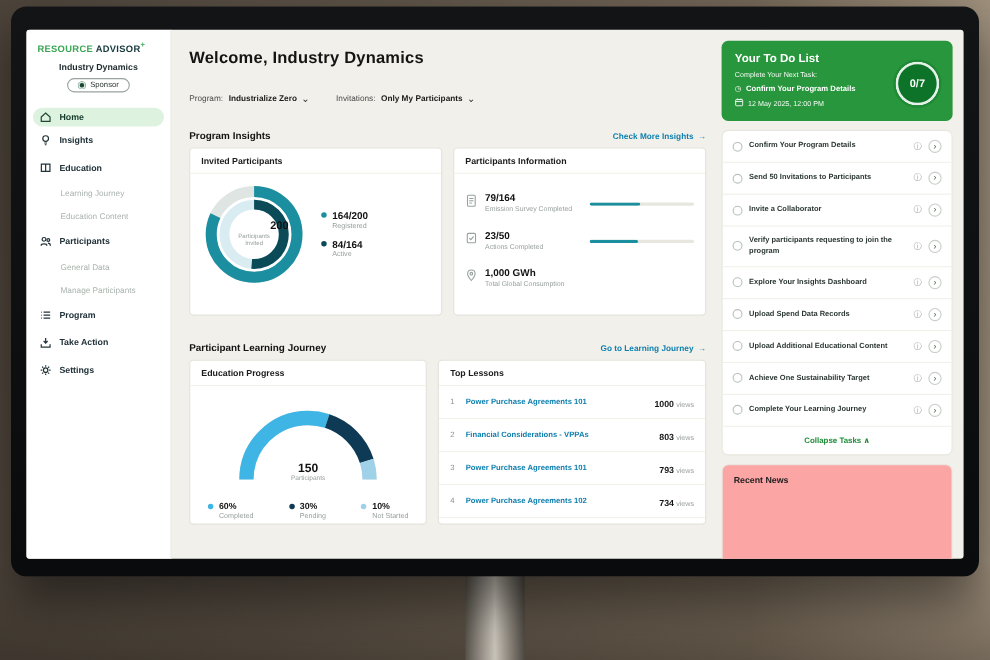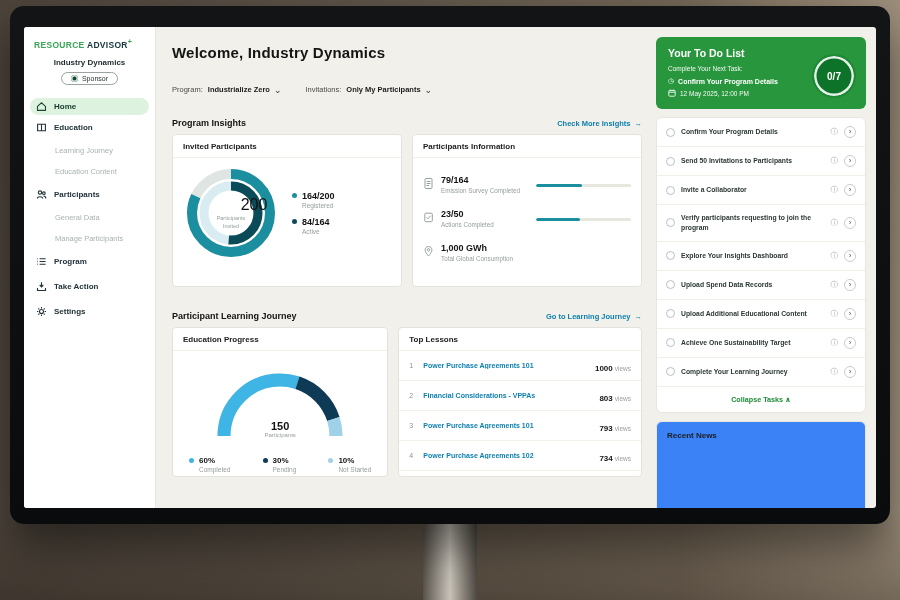--- a/index.html
+++ b/index.html
@@ -52,21 +52,21 @@
   .section-link { font-size:7.5px; font-weight:bold; color:#0d7fae; display:flex; gap:4px; align-items:center; cursor:pointer; }
   .cards-row { display:flex; gap:10px; }
   .card { background:#fff; border:1px solid #e3e3db; border-radius:4px; flex:1; min-width:0; overflow:hidden; }
   .card.h1row { height:153px; } .card.h2row { height:150px; }
   .card-title { font-size:8px; font-weight:bold; color:#1c1c1c; padding:7px 10px 6px; border-bottom:1px solid #f0f0e9; }
   .card-body { padding:7px 10px; }
 
   .invited-body { display:flex; align-items:center; gap:13px; }
   .donut-wrap { position:relative; width:96px; height:96px; flex:none; }
   .donut-center { position:absolute; inset:0; display:flex; flex-direction:column; align-items:center; justify-content:center; text-align:center; }
-  .dc-value { font-size:16px; font-weight:normal; color:#111;margin-left:46px; }
+  .dc-value { font-size:10px; font-weight:bold; color:#111;margin-left:46px; }
   .dc-label { font-size:5.5px; color:#97a09b; width:36px; line-height:1.3; margin-top:1px; }
   .legend-item { display:flex; gap:5px; align-items:flex-start; margin:8px 0; }
   .dot { width:5px; height:5px; border-radius:50%; margin-top:2px; flex:none; }
   .lg-value { font-size:9px; font-weight:bold; color:#131313; }
   .lg-label { font-size:6.5px; color:#97a09b; margin-top:1px; }
 
   .info-row { display:flex; align-items:center; gap:7px; margin:10px 0 14px; }
   .info-icon { flex:none; color:#97a29c; width:11px; }
   .info-text { width:88px; flex:none; }
   .iv { font-size:9px; font-weight:bold; color:#131313; }
@@ -100,21 +100,21 @@
               background:#0d7328; border:2px solid #1e8a34; box-shadow:inset 0 0 0 2.5px rgba(240,248,242,.95);
               display:flex; align-items:center; justify-content:center; font-size:10px; font-weight:bold; }
   .tasks-card { background:#fff; border:1px solid #e7e7e0; border-radius:6px; margin-top:8px; }
   .task-row { display:flex; align-items:center; gap:6px; padding:8px 9px; border-bottom:1px solid #f0f0e9; cursor:pointer; }
   .task-check { width:9px; height:9px; border:1px solid #b9c1bb; border-radius:50%; flex:none; cursor:pointer; }
   .task-label { flex:1; font-size:6.8px; color:#2c3835; font-weight:600; line-height:1.45; }
   .task-info { font-size:7.5px; color:#9aa39d; flex:none; cursor:pointer; }
   .task-chev { width:12px; height:12px; border:1px solid #c9cec8; border-radius:50%; display:flex; align-items:center;
                justify-content:center; font-size:8px; color:#555; flex:none; padding-bottom:1px; cursor:pointer; }
   .collapse-row { text-align:center; padding:8px; font-size:7.2px; font-weight:bold; color:#1e8c37; cursor:pointer; }
-  .news-card { background:#3b82f6; border:1px solid #e7e7e0; border-radius:6px 6px 0 0; margin-top:8px; padding:9px 10px; height:90px; }
+  .news-card { background:#fca5a5; border:1px solid #e7e7e0; border-radius:6px 6px 0 0; margin-top:8px; padding:9px 10px; height:90px; }
   .news-title { font-size:8px; font-weight:bold; color:#1c1c1c; }
 </style>
 </head>
 <body>
 
 <div class="stage">
   <div class="bg-glow"></div>
   <div class="bg-floor"></div>
   <div class="stand"></div>
   <div class="monitor">
@@ -133,20 +133,29 @@
           </div>
         </div>
         <div class="nav">
           <div class="nav-item active">
             <span class="nicon">
                 <svg width="11" height="11" viewBox="0 0 11 11" fill="none" stroke="#1e4633" stroke-width="1.1">
                   <path d="M1.5 5.4 5.5 1.8 9.5 5.4 V9.4 H1.5 Z"></path>
                 </svg>
               </span>
             <span>Home</span>
+          </div>
+          <div class="nav-item">
+            <span class="nicon">
+                <svg width="11" height="11" viewBox="0 0 11 11" fill="none" stroke="#22333a" stroke-width="1.1">
+                  <circle cx="5.5" cy="4" r="2.6"></circle>
+                  <path d="M4.3 8 H6.7 M4.7 9.6 H6.3"></path>
+                </svg>
+              </span>
+            <span>Insights</span>
           </div>
           <div class="nav-item">
             <span class="nicon">
                 <svg width="11" height="11" viewBox="0 0 11 11" fill="none" stroke="#22333a" stroke-width="1.1">
                   <path d="M1.6 2.2 H9.4 V8.8 H1.6 Z M5.5 2.2 V8.8"></path>
                 </svg>
               </span>
             <span>Education</span>
           </div>
           <div class="nav-sub"><span>Learning Journey</span></div>

